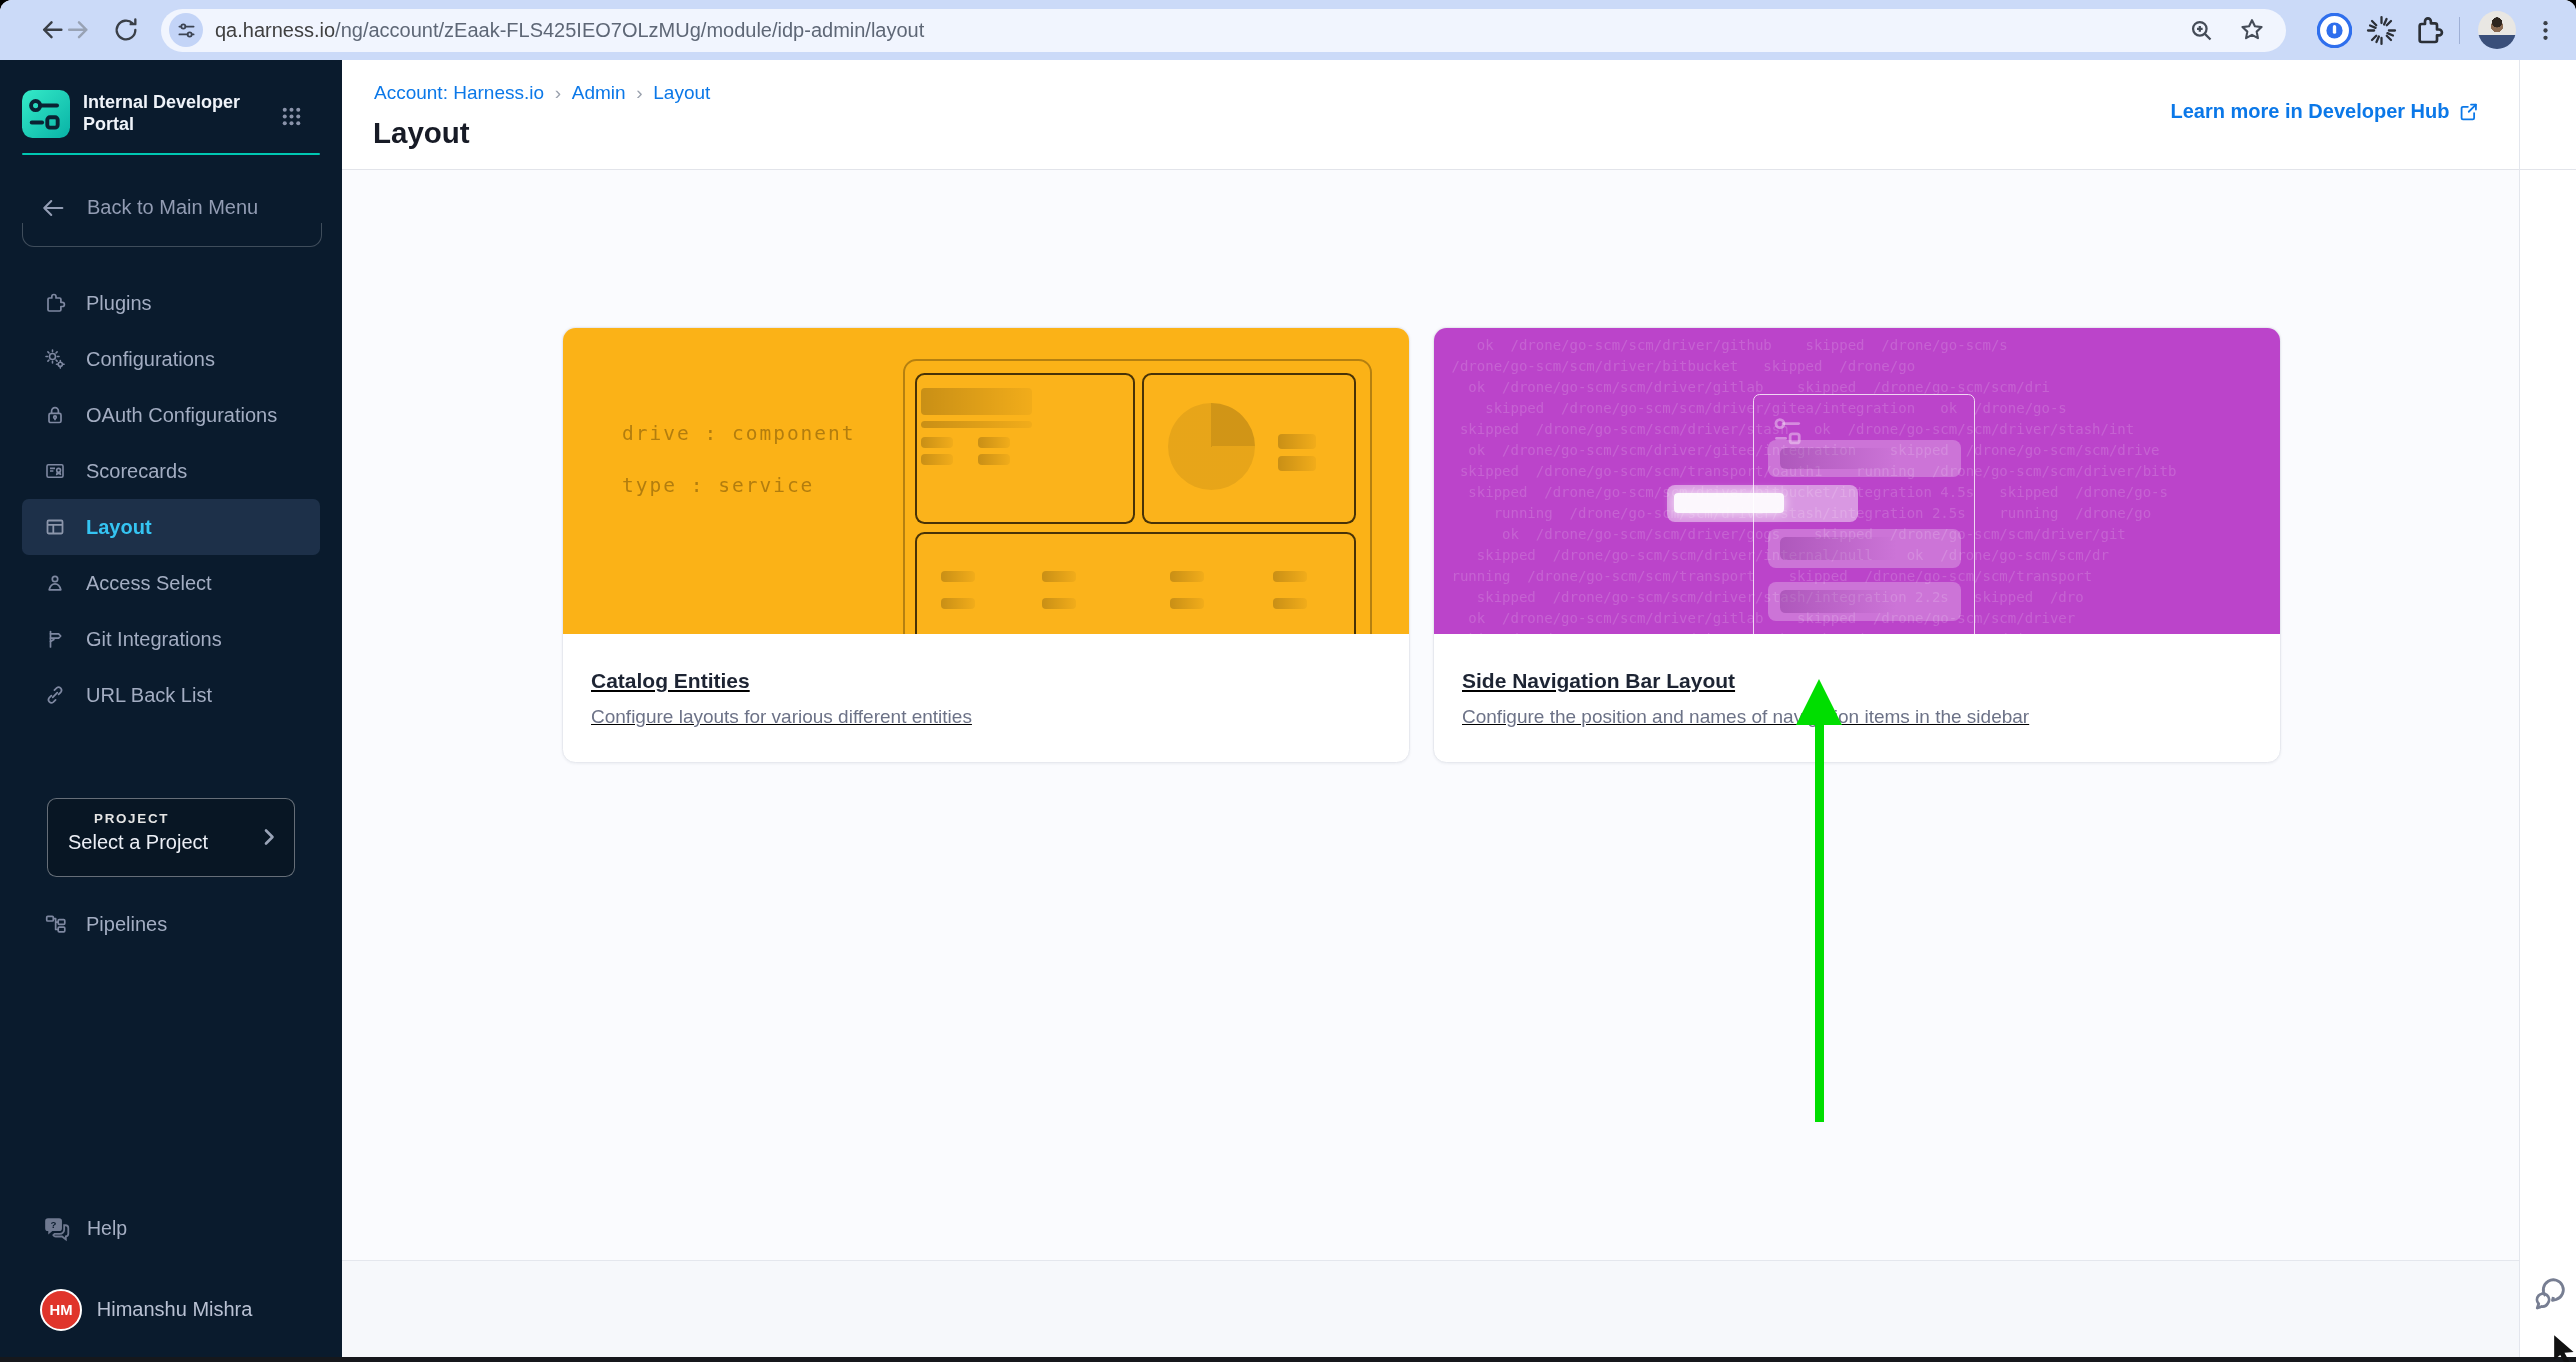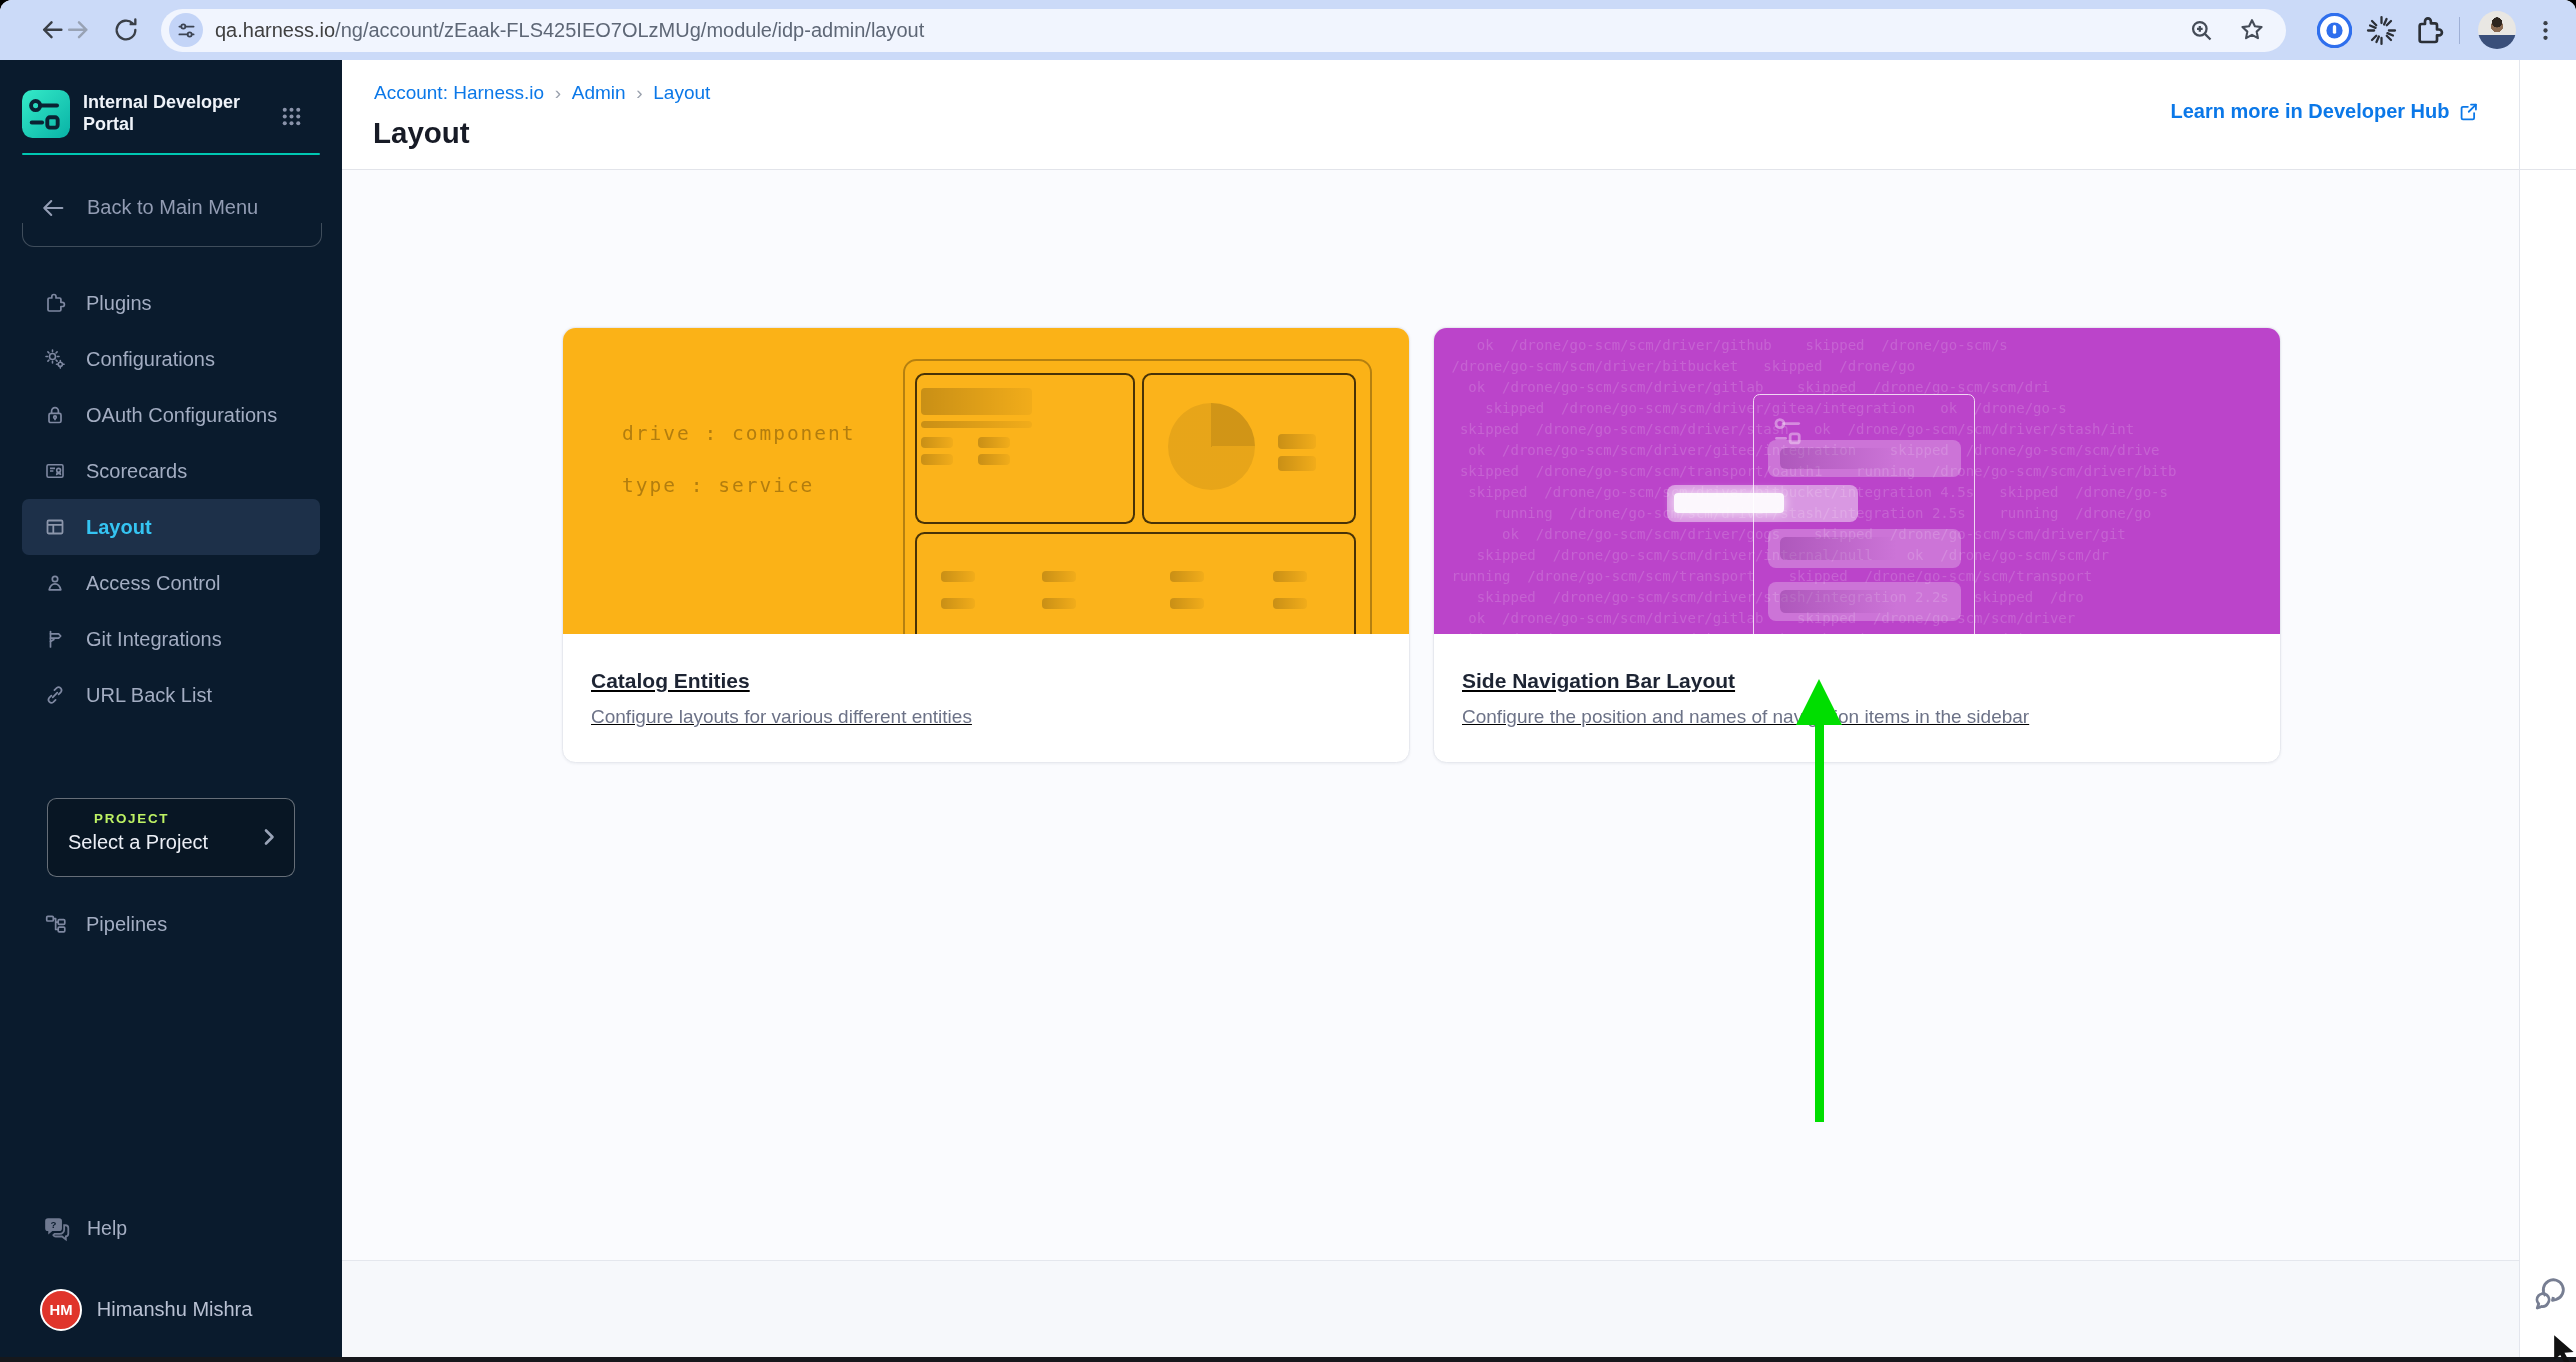--- a/index.html
+++ b/index.html
@@ -38,21 +38,21 @@
   .back-row .lbl{margin-left:20px;font-size:20px;}
   .back-underline{position:absolute;left:22px;top:163px;width:298px;height:23px;border:1px solid rgba(255,255,255,0.22);border-top:none;border-radius:0 0 12px 12px;}
   .nav{position:absolute;left:0;top:215px;width:342px;}
   .nav-item{height:56px;margin:0 22px;border-radius:6.7px;display:flex;align-items:center;cursor:pointer;}
   .nav-item .ic{margin-left:21px;width:25.5px;color:#7E88A1;flex:0 0 auto;}
   .nav-item .lbl{margin-left:17.5px;font-size:20px;color:#A3ADC2;white-space:nowrap;}
   .nav-item.active{background:#1D3049;}
   .nav-item.active .lbl{color:#35C4F2;font-weight:bold;}
   .nav-item.active .ic{color:#8C96AB;}
   .project-box{position:absolute;left:47px;top:738px;width:246px;height:77px;border:1.3px solid rgba(255,255,255,0.38);border-radius:9.4px;background:rgba(0,0,0,0.18);cursor:pointer;}
-  .project-box .plabel{position:absolute;left:20px;top:12px;font-size:13.4px;letter-spacing:1.7px;color:#bef264;font-weight:bold;padding-left:26px;}
+  .project-box .plabel{position:absolute;left:20px;top:12px;font-size:13.4px;letter-spacing:1.7px;color:#e5e5e5;font-weight:bold;padding-left:26px;}
   .project-box .pvalue{position:absolute;left:20px;top:32px;font-size:20px;color:#ECEFF6;}
   .project-box .chev{position:absolute;right:13.4px;top:25.5px;color:#9AA4B8;}
   .pipelines-row{position:absolute;top:836px;left:0;width:342px;height:56px;display:flex;align-items:center;cursor:pointer;}
   .pipelines-row .ic{margin-left:43px;color:#7E88A1;}
   .pipelines-row .lbl{margin-left:17.5px;font-size:20px;color:#A3ADC2;}
   .help-row{position:absolute;top:1140px;left:0;width:342px;height:56px;display:flex;align-items:center;cursor:pointer;}
   .help-row .ic{margin-left:40px;color:#6F7астро}
   .help-row .ic{margin-left:40px;color:#6F7990;}
   .help-row .lbl{margin-left:16px;font-size:19.5px;color:#A6AFC3;}
   .user-row{position:absolute;top:1226px;left:0;width:342px;height:47px;display:flex;align-items:center;cursor:pointer;}
@@ -309,21 +309,21 @@
             </span>
           <span class="lbl">Layout</span>
         </div>
         <div class="nav-item">
           <span class="ic">
               <svg width="24" height="24" viewBox="0 0 24 24" fill="none" stroke="currentColor" stroke-width="1.7" stroke-linejoin="round">
                 <circle cx="12" cy="8" r="2.7"></circle>
                 <path d="M6.2 18.8c.9-3.8 3-6 5.8-6s4.9 2.2 5.8 6z"></path>
               </svg>
             </span>
-          <span class="lbl">Access Control</span>
+          <span class="lbl">Access Select</span>
         </div>
         <div class="nav-item">
           <span class="ic">
               <svg width="24" height="24" viewBox="0 0 24 24" fill="none" stroke="currentColor" stroke-width="1.7" stroke-linecap="round" stroke-linejoin="round">
                 <path d="M7.5 20V4.5"></path>
                 <path d="M7.5 6.8h8.1l2.1 2.2-2.1 2.2H7.5"></path>
                 <path d="M7.5 14.6l3.4-2"></path>
               </svg>
             </span>
           <span class="lbl">Git Integrations</span>

